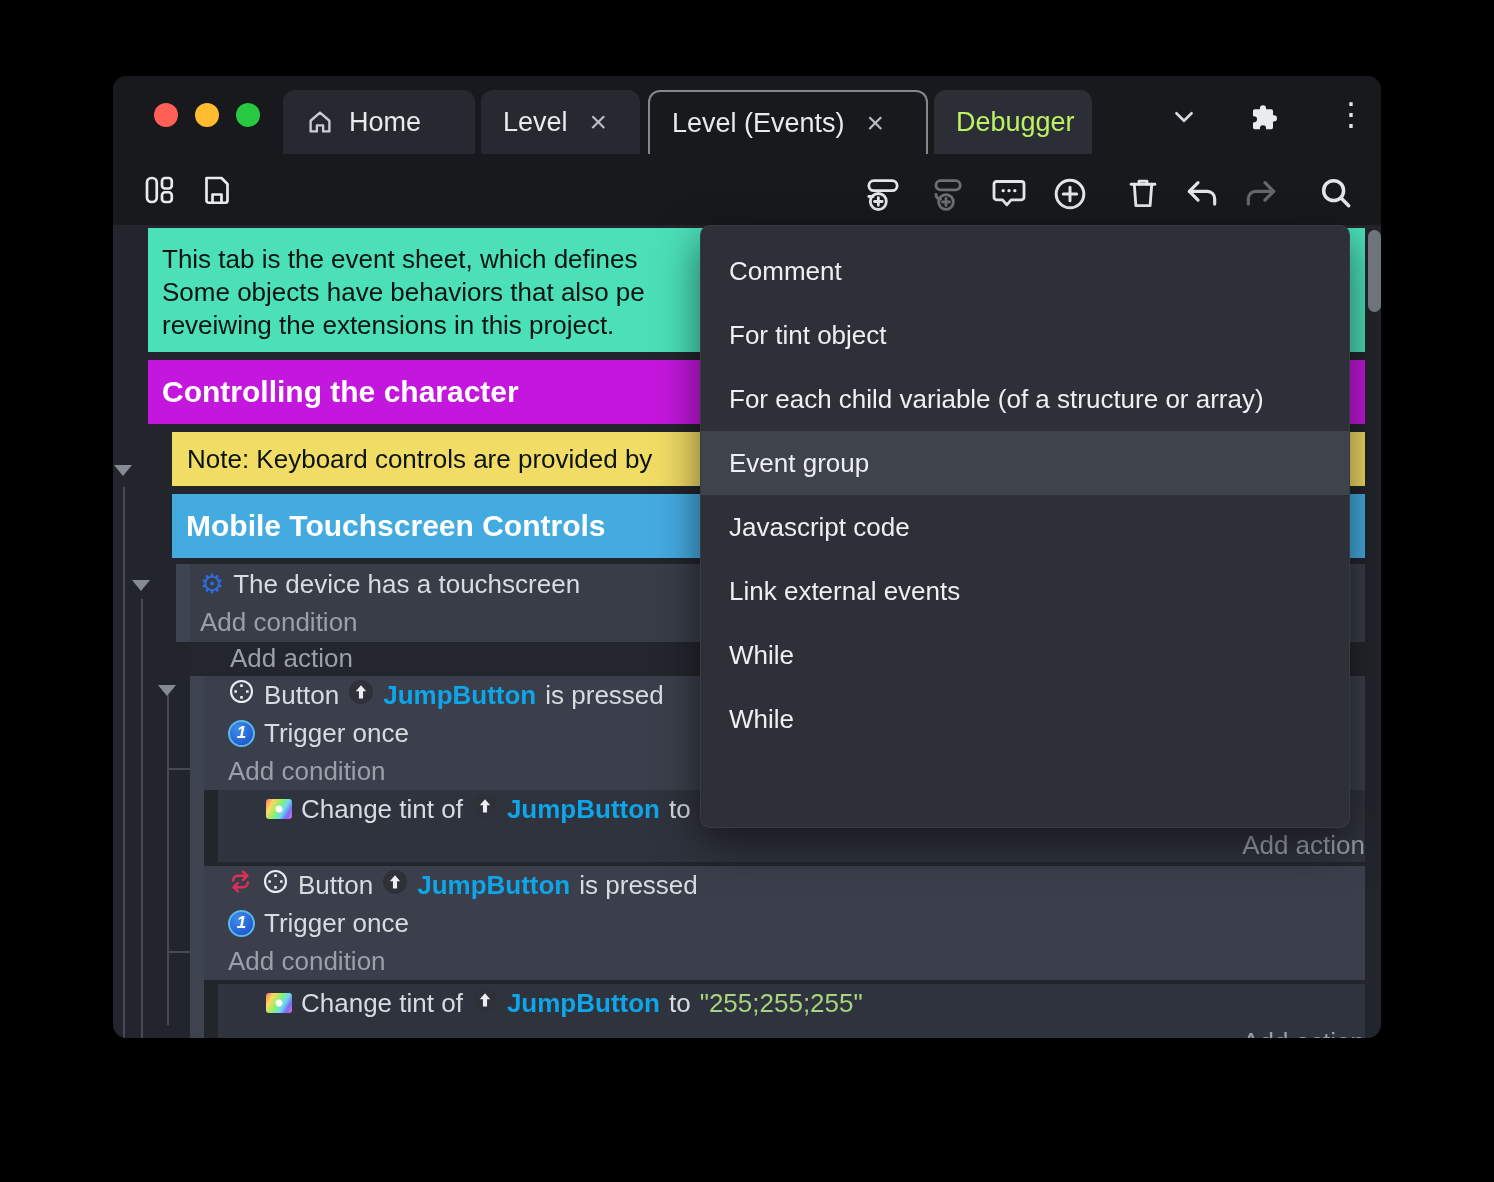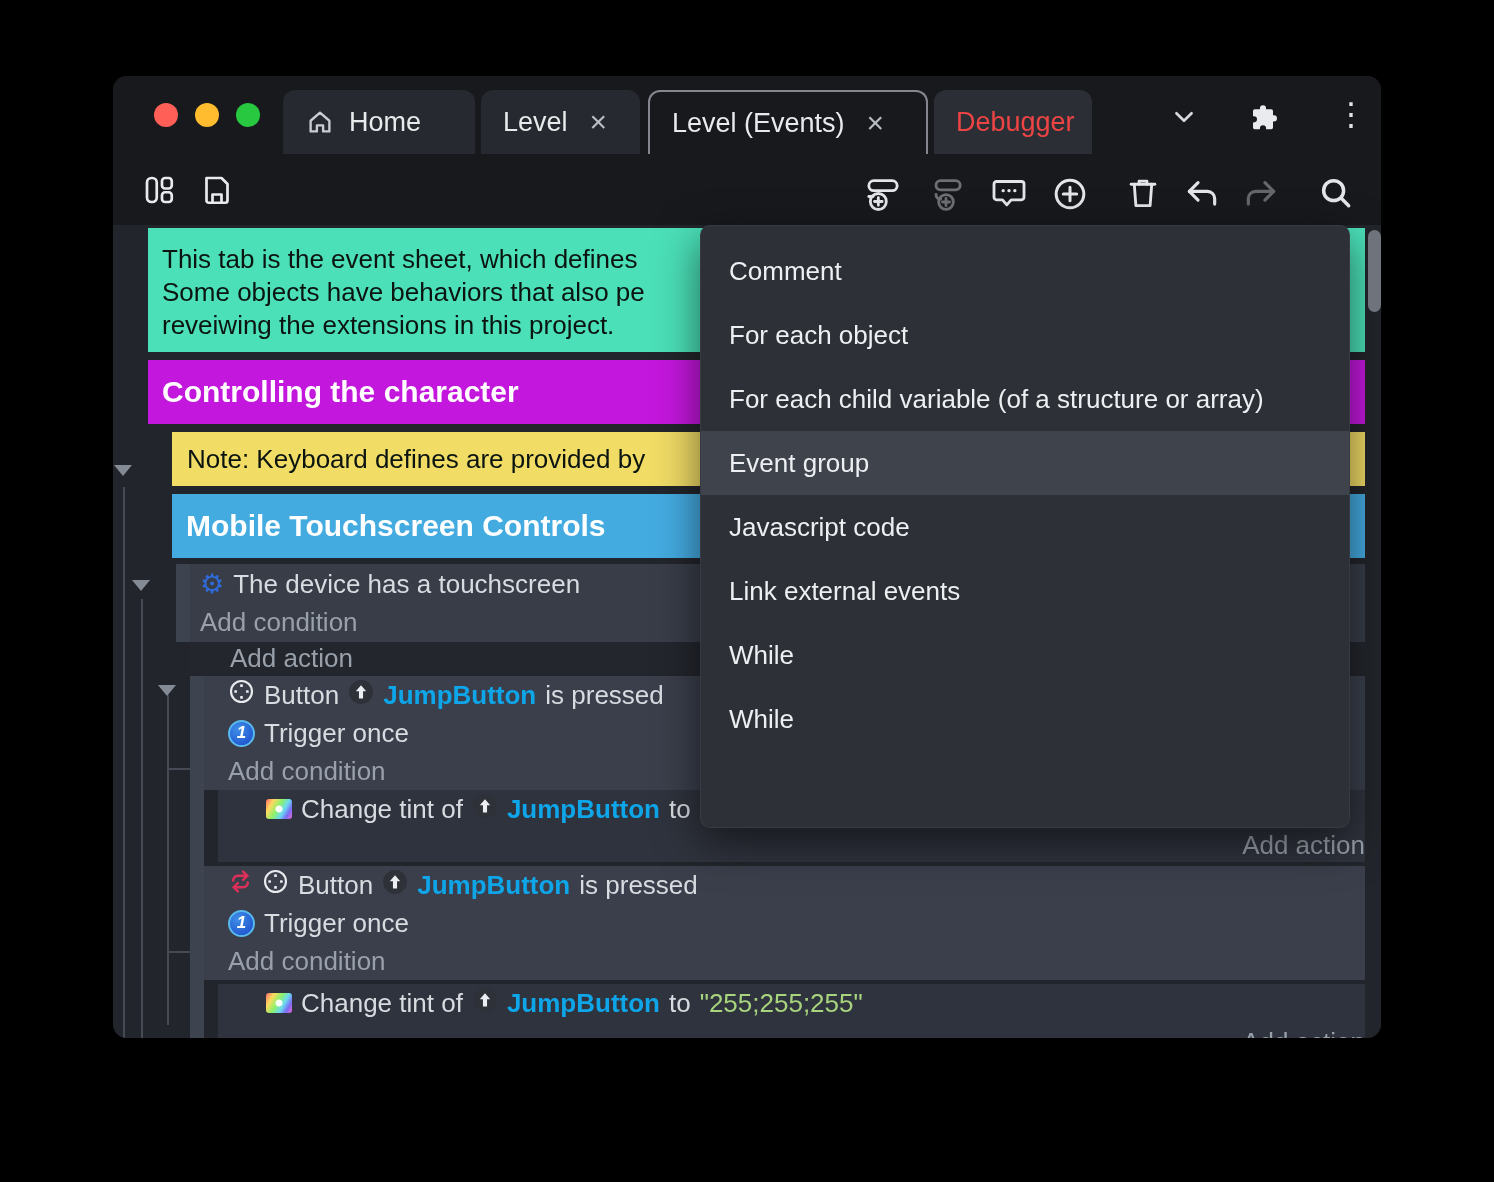--- a/index.html
+++ b/index.html
@@ -9,21 +9,21 @@
   .win{left:113px;top:76px;width:1268px;height:962px;background:#1e2127;border-radius:14px;
        overflow:hidden;box-shadow:0 25px 80px 30px rgba(0,0,0,0.75);}
   .titlebar{left:0;top:0;width:1268px;height:78px;background:#17191d;}
   .toolbar{left:0;top:78px;width:1268px;height:71px;background:#17191d;}
   .sheet{left:0;top:149px;width:1268px;height:813px;background:#22252b;}
   .dot{width:24px;height:24px;border-radius:50%;}
   .tab{top:14px;height:64px;border-radius:12px 12px 0 0;display:flex;align-items:center;
        gap:14px;padding:0 22px;box-sizing:border-box;color:#e8eaec;font-size:27px;}
   .tab-inactive{background:#26292f;}
   .tab-active{background:#17191d;border:2px solid #84878e;border-bottom:none;}
-  .tab-dim{background:#2b2e35;color:#ef4444;}
+  .tab-dim{background:#2b2e35;color:#bef264;}
   .tabclose{color:#b9bdc4;font-size:30px;line-height:1;margin-left:8px;}
   .tbicon{display:flex;align-items:center;justify-content:center;}
   .playbtn{left:439px;top:87px;width:145px;height:56px;border:2px solid #63666e;border-radius:14px;
            box-sizing:border-box;display:flex;}
   .globebtn{left:600px;top:87px;width:88px;height:56px;background:#5b2ee1;border-radius:12px;
             display:flex;align-items:center;justify-content:center;}
   .vsep{top:92px;width:2px;height:44px;background:#35383f;}
   .row{display:flex;align-items:center;gap:9px;white-space:nowrap;overflow:hidden;
        color:#d8dbe0;font-size:26px;}
   .linktxt{color:#99a0aa;font-size:26px;white-space:nowrap;}
@@ -218,21 +218,21 @@
         <div>This tab is the event sheet, which defines</div>
         <div>Some objects have behaviors that also pe</div>
         <div>reveiwing the extensions in this project.</div>
       </div>
 
       <div class="abs grouphdr" style="left:35px;top:135px;width:1217px;height:64px;background:#c417dd;">
         <span>Controlling the character</span>
       </div>
 
       <div class="abs blkcomment" style="left:59px;top:207px;width:1193px;height:54px;background:#f1dc66;display:flex;align-items:center;padding-left:15px;box-sizing:border-box;">
-        <span>Note: Keyboard defines are provided by</span>
+        <span>Note: Keyboard controls are provided by</span>
       </div>
 
       <div class="abs grouphdr" style="left:59px;top:269px;width:1193px;height:64px;background:#44abe1;">
         <span>Mobile Touchscreen Controls</span>
       </div>
 
       <div class="abs marginbar" style="left:63px;top:339px;width:14px;height:78px;"></div>
       <div class="abs evblock" style="left:77px;top:339px;width:1175px;height:78px;">
         <div class="row" style="height:40px;padding-left:10px;">
           <span class="gearicon">⚙</span>
@@ -340,21 +340,21 @@
           <span class="objname">JumpButton</span>
           <span>to</span>
           <span class="strval">"255;255;255"</span>
         </div>
         <div class="linktxt" style="padding-left:48px;line-height:40px;">Add action</div>
       </div>
     </div>
 
     <div class="abs menu">
       <div class="menuitem">Comment</div>
-      <div class="menuitem">For each object</div>
+      <div class="menuitem">For tint object</div>
       <div class="menuitem">For each child variable (of a structure or array)</div>
       <div class="menuitem hl">Event group</div>
       <div class="menuitem">Javascript code</div>
       <div class="menuitem">Link external events</div>
       <div class="menuitem">While</div>
       <div class="menuitem">While</div>
     </div>
 
     <div class="abs scrollthumb"></div>
   </div>

